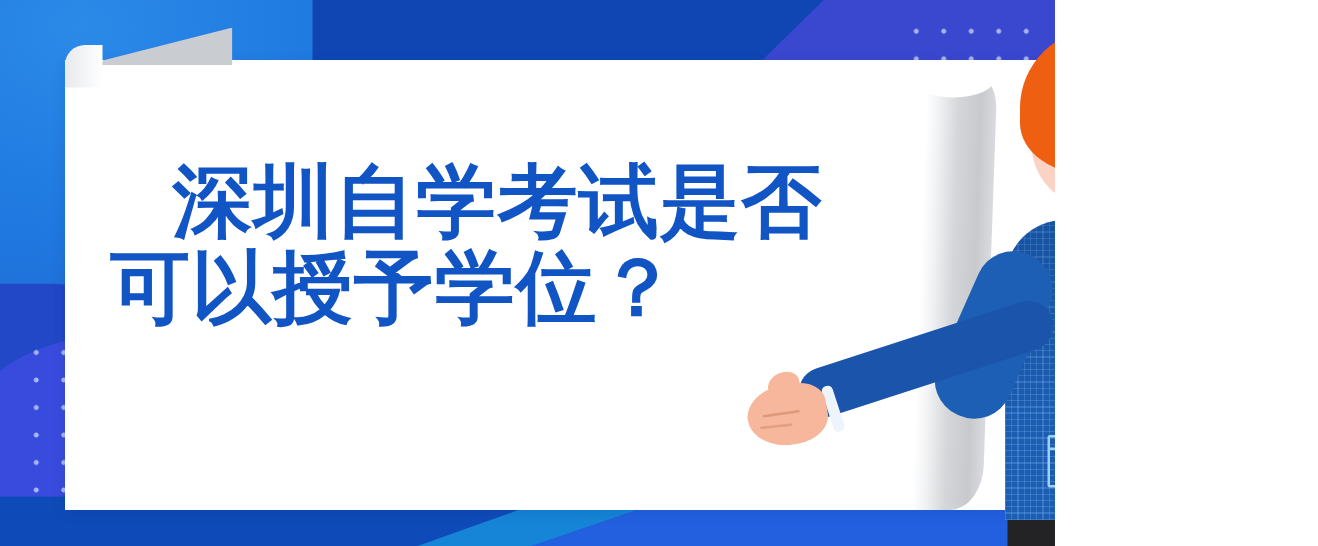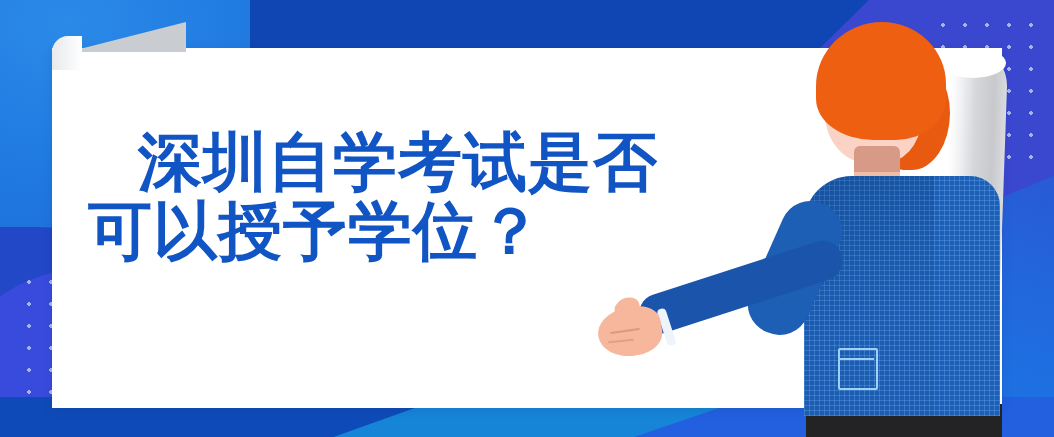--- a/index.html
+++ b/index.html
@@ -2,21 +2,21 @@
 <html><head>
 <meta charset="utf-8">
 <style>
   html, body {
     margin: 0;
     padding: 0;
     background: #ffffff;
   }
   #banner {
     position: relative;
-    width: 1054px;
+    width: 844px;
     height: 437px;
     overflow: hidden;
     font-family: "DejaVu Sans", "Liberation Sans", sans-serif;
     background: #1565d8;
   }
 
   
   .bg-base {
     position: absolute;
     inset: 0;

